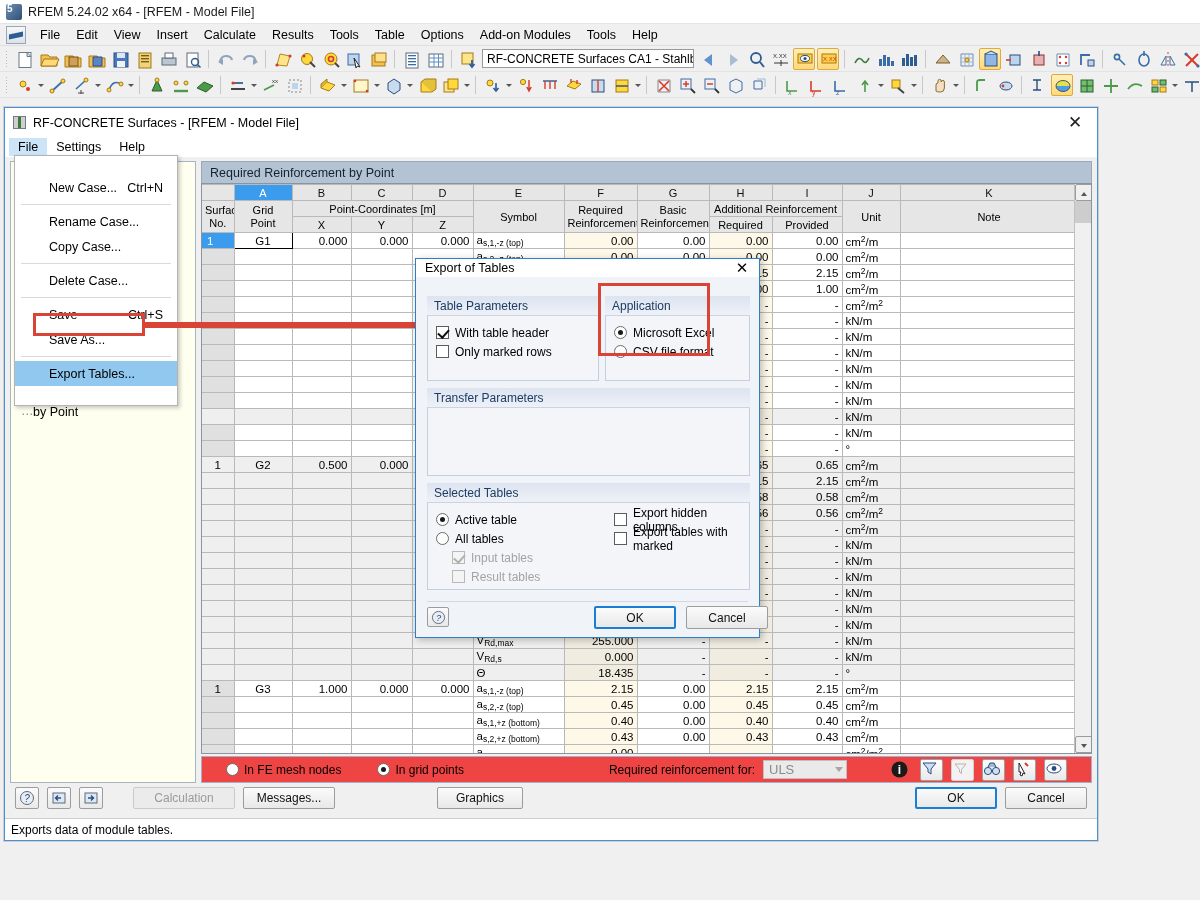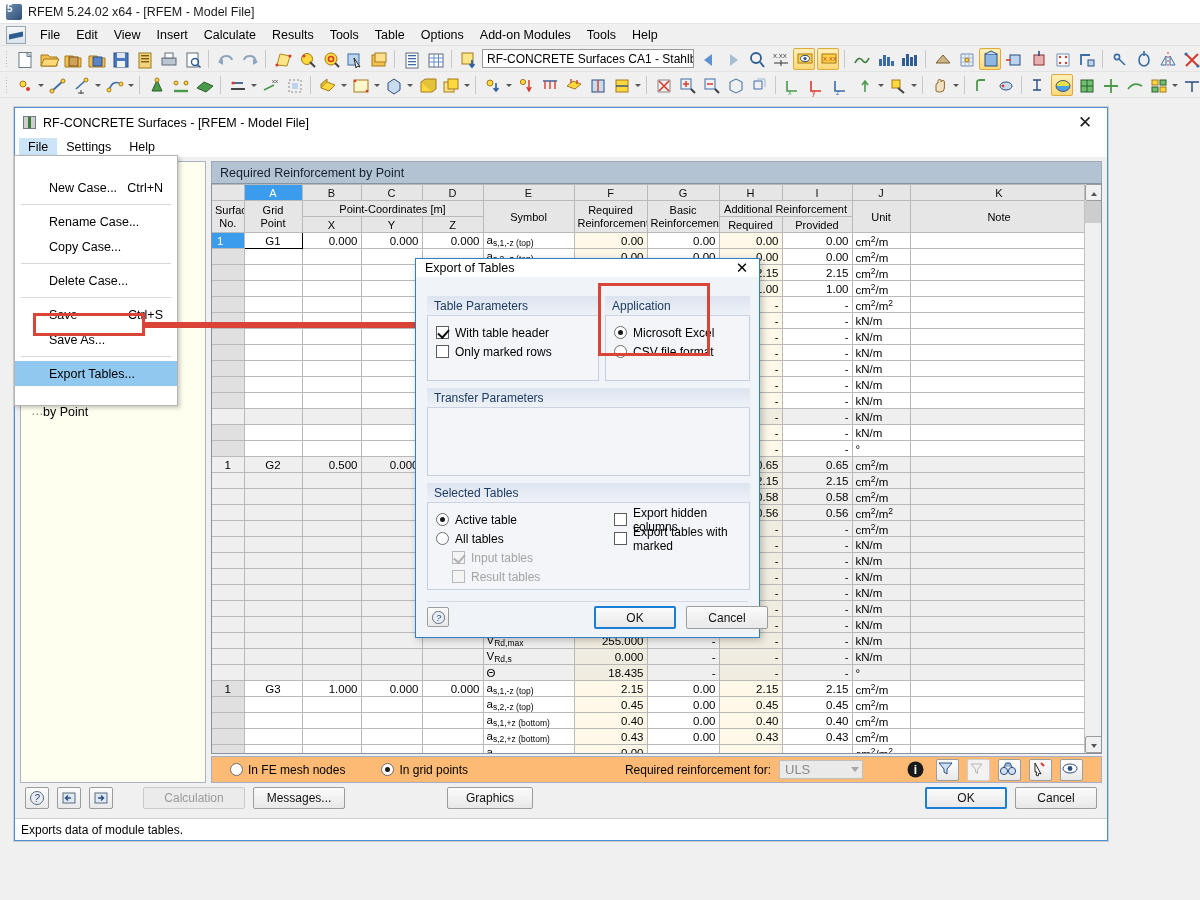--- a/index.html
+++ b/index.html
@@ -62,21 +62,21 @@
   .tb-ico.hl { background: linear-gradient(#fff0b8,#ffd979); border-color:#e0a93b; }
 
   .cbox {
     width: 212px; height: 19px; background:#fff; border:1px solid #9a9a9a;
     display:flex; align-items:center; font-size:12px; padding-left:4px; margin:0 2px;
     flex:0 0 auto; white-space:nowrap; overflow:hidden;
   }
 
   
   #module {
-    position: absolute; left: 14px; top: 107px; width: 1094px; height: 734px;
+    position: absolute; left: 4px; top: 107px; width: 1094px; height: 734px;
     background: #f0f0f0; border: 1px solid #4a90d9; box-shadow: 0 0 0 1px #cfcfcf;
   }
   .mod-title {
     height: 29px; background:#fff; display:flex; align-items:center; padding-left:8px;
   }
   .mod-title .ico{ width:13px;height:13px;border:1px solid #6f7c8a;margin-right:7px;
      background:linear-gradient(90deg,#cfcfcf 0 35%, #3d7a3d 35% 65%, #cfcfcf 65%); flex:0 0 auto;}
   .mod-title .t{ font-size:12.5px; }
   .mod-close{ margin-left:auto; width:44px; height:29px; display:flex; align-items:center;
      justify-content:center; font-size:17px; color:#222; }
@@ -133,22 +133,22 @@
   .vscroll .btn{ height:17px; position:relative; background:#f0f0f0; }
   .vscroll .btn.up::after{ content:""; position:absolute; left:5px; top:7px;
      border-left:3.5px solid transparent;border-right:3.5px solid transparent;border-bottom:4px solid #555; }
   .vscroll .btn.dn::after{ content:""; position:absolute; left:5px; top:7px;
      border-left:3.5px solid transparent;border-right:3.5px solid transparent;border-top:4px solid #555; }
   .vscroll .thumb{ height:22px; background:#cdcdcd; margin:0; }
   .vscroll .track{ flex:1 1 auto; background:#f0f0f0; }
 
   .tbl-foot{
     position:absolute; left:0; right:0; bottom:0; height:27px;
-    background:#fdba74; border:1px solid #a8aec8; display:flex; align-items:center;
-    padding:0 6px; gap:12px; font-size:12px;
+    background:#ef4444; border:1px solid #a8aec8; display:flex; align-items:center;
+    padding:0 12px; gap:12px; font-size:12px;
   }
   .radio{ width:13px; height:13px; border:1px solid #6b6b6b; border-radius:50%;
      background:#fff; position:relative; flex:0 0 auto; }
   .radio.on::after{ content:""; position:absolute; left:3px; top:3px; width:5px; height:5px;
      border-radius:50%; background:#1a1a1a; }
   .ropt{ display:flex; align-items:center; gap:5px; }
   .selbox{ width:84px; height:19px; border:1px solid #bfbfbf; background:#eaeaea;
      display:flex; align-items:center; padding-left:5px; color:#8a8a8a; font-size:13px; }
   .selbox .arrow{ margin-left:auto; margin-right:3px; width:0;height:0;
      border-left:4px solid transparent;border-right:4px solid transparent;border-top:5px solid #a6a6a6; }

